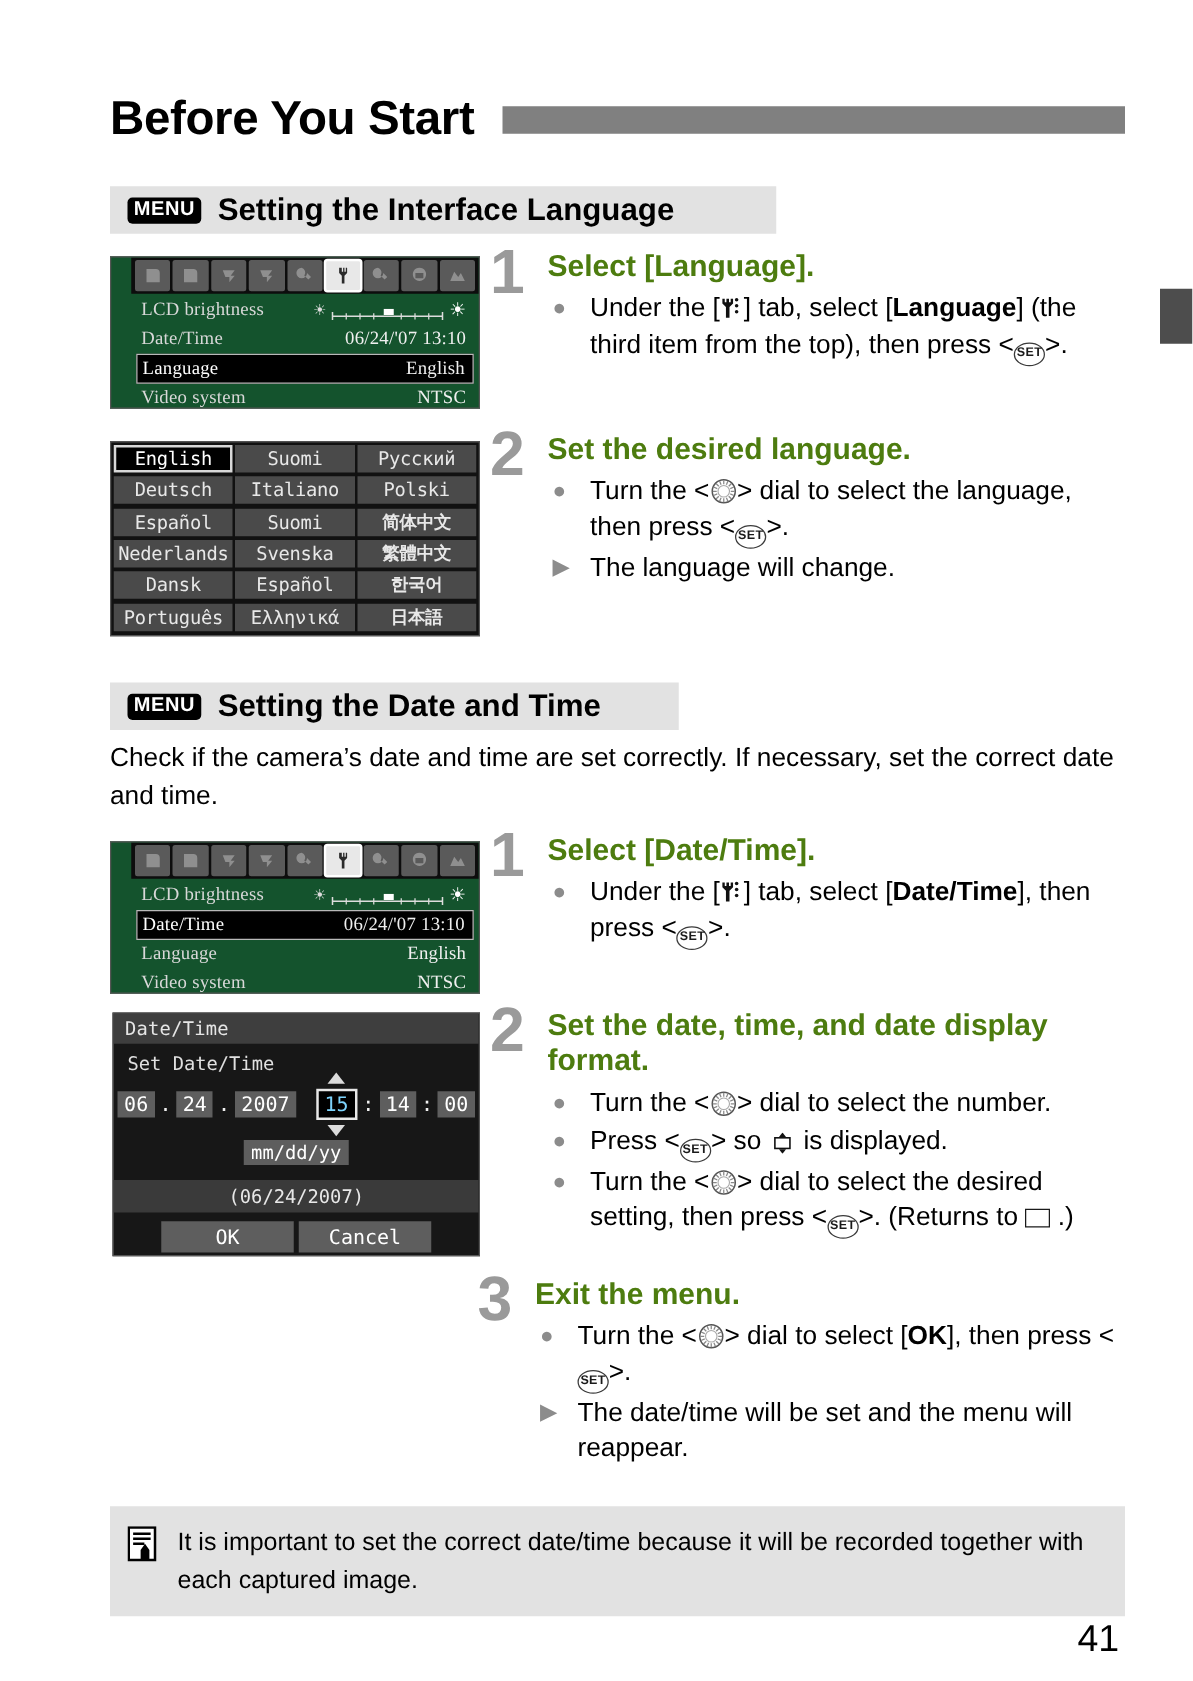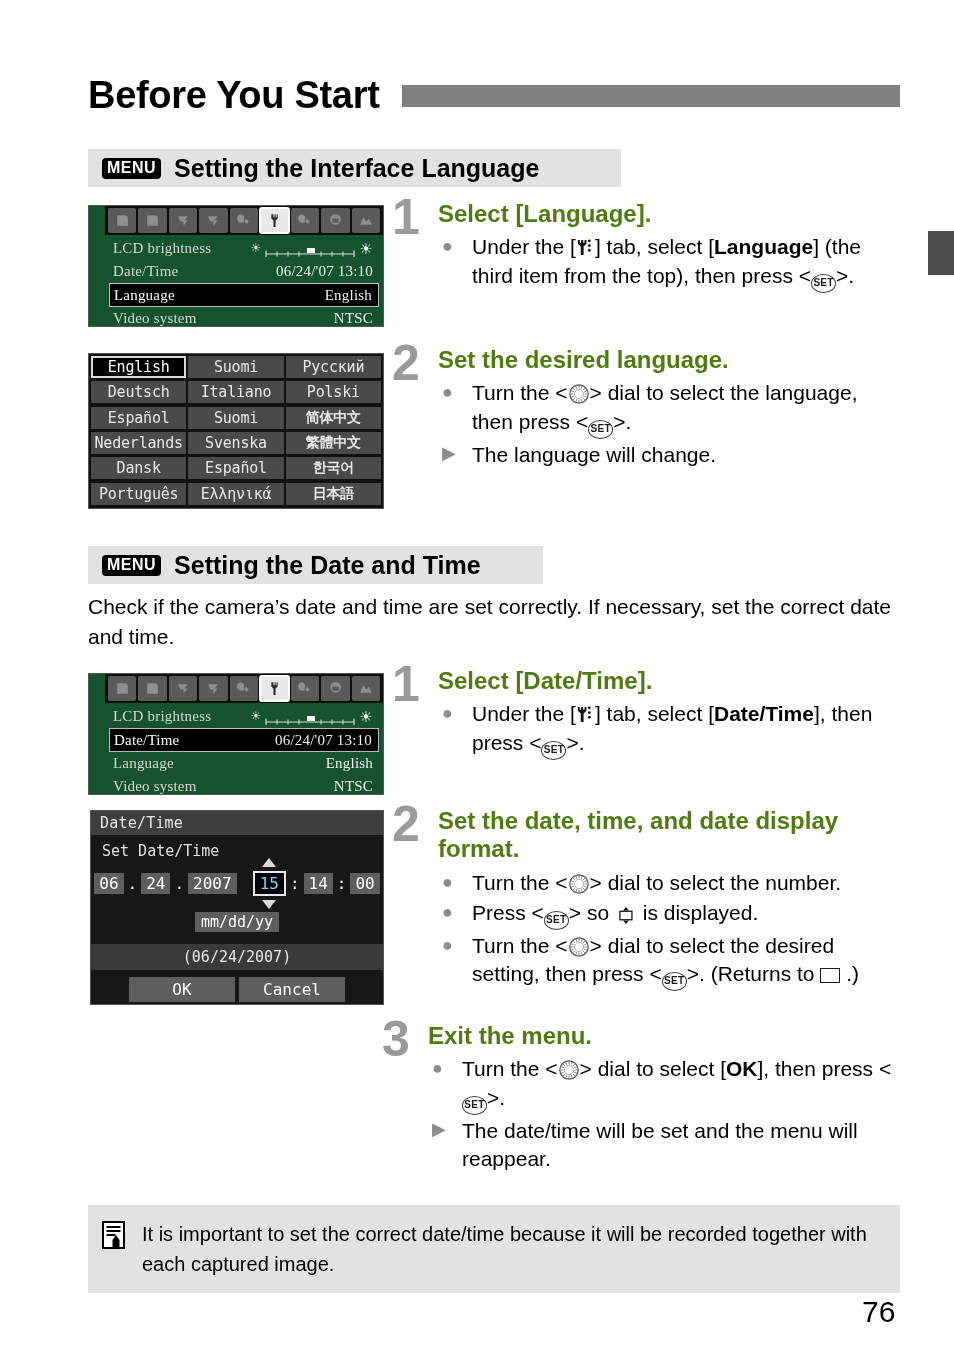--- a/index.html
+++ b/index.html
@@ -575,15 +575,15 @@
     <svg class="note-icon" viewBox="0 0 26 30">
       <rect x="1" y="1" width="21" height="26" fill="#fff" stroke="#000" stroke-width="2"></rect>
       <rect x="4.5" y="5" width="14" height="2" fill="#000"></rect>
       <rect x="4.5" y="9" width="14" height="2" fill="#000"></rect>
       <rect x="4.5" y="13" width="9" height="2" fill="#000"></rect>
       <path d="M14 14 L17.5 19 L17.5 27 L10.5 27 L10.5 19 Z" fill="#000"></path>
     </svg>
     <div class="note-text">It is important to set the correct date/time because it will be recorded together with each captured image.</div>
   </div>
 
-  <div class="folio" style="left:862px; top:1283px;">76</div>
+  <div class="folio" style="left:862px; top:1283px;">41</div>
 
 </div>
 
 </body></html>

